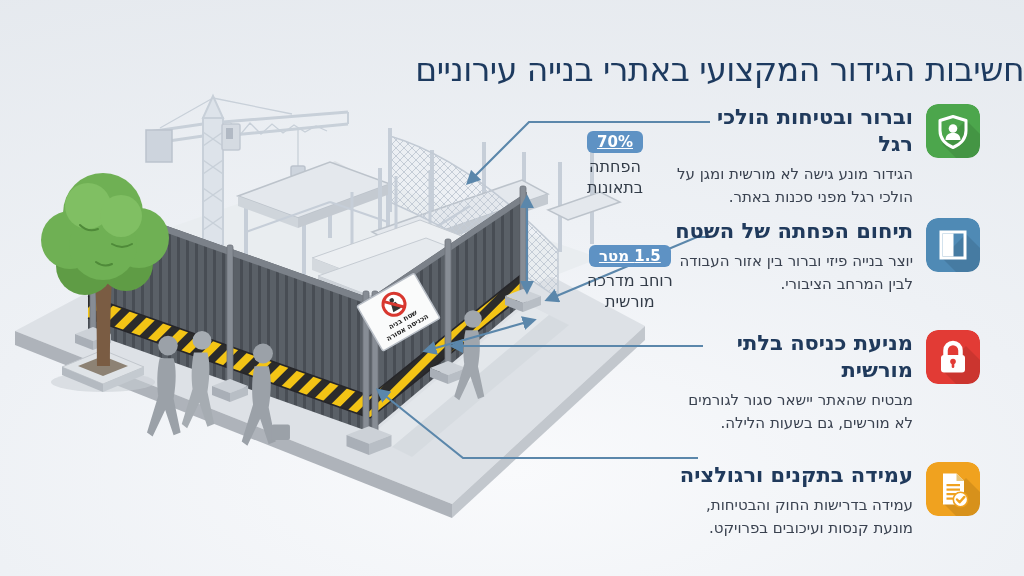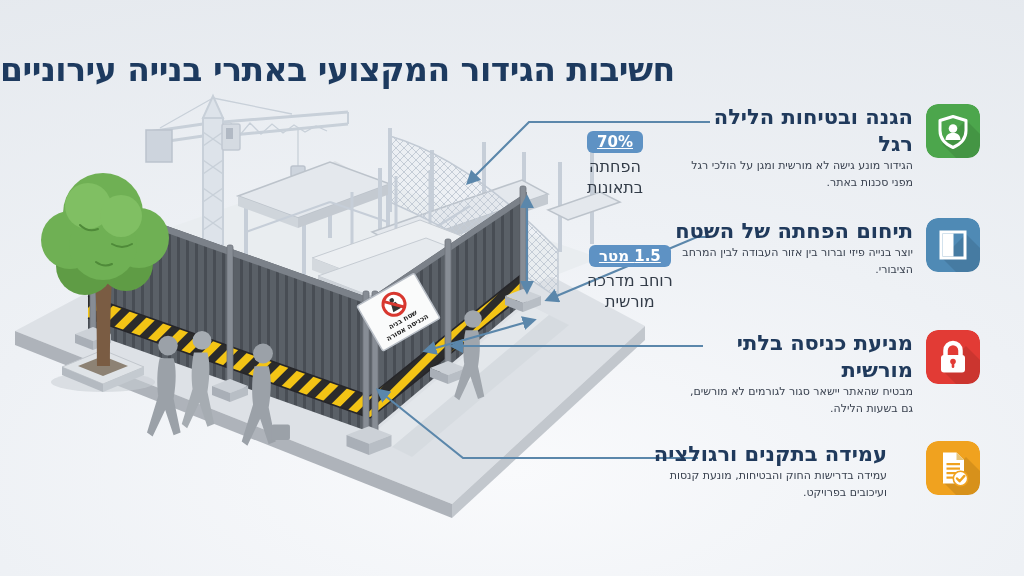--- a/index.html
+++ b/index.html
@@ -6,29 +6,29 @@
   body{
     width:1024px;height:576px;overflow:hidden;
     font-family:"DejaVu Sans","Liberation Sans",sans-serif;
     direction:rtl;
   }
   .canvas{
     position:relative;width:1024px;height:576px;
     background:radial-gradient(120% 95% at 50% 82%, #f9fafc 0%, #eef1f5 45%, #e5e9ee 100%);
   }
   .main-title{
-    position:absolute;top:28px;left:0;right:0;text-align:left;
-    font-size:33px;font-weight:bold;color:#1d3a5f;letter-spacing:-0.5px;
+    position:absolute;top:28px;left:0;right:0;text-align:right;
+    font-size:33px;font-weight:normal;color:#1d3a5f;letter-spacing:-0.5px;
   }
   .scene{position:absolute;inset:0;}
   .callout{position:absolute;right:44px;display:flex;flex-direction:row;align-items:flex-start;}
   .icon-wrap{width:54px;height:54px;flex:0 0 54px;margin-left:13px;}
   .texts{width:238px;}
   .callout-title{font-size:21px;font-weight:bold;color:#203a5c;line-height:27px;}
-  .callout-body{font-size:11px;color:#3a4250;line-height:1.5;}
+  .callout-body{margin-top:5px;font-size:15px;color:#3a4250;line-height:1.5;}
   .stat{width:88px;padding-top:27px;text-align:left;direction:rtl;}
   .stat-inner{display:inline-block;text-align:center;}
   .badge{
     display:inline-block;background:#5e92c4;color:#ffffff;font-weight:bold;
     font-size:15px;padding:2px 10px;border-radius:6px;white-space:nowrap;text-decoration:underline;
   }
   .badge-caption{margin-top:4px;font-size:16px;color:#333c48;line-height:1.3;white-space:nowrap;}
 </style>
 </head>
 <body>
@@ -228,21 +228,21 @@
         <g clip-path="url(#c1)">
           <rect width="54" height="54" rx="12" fill="#4ca64c"></rect>
           <polygon points="16,40 40,16 58,34 58,58 34,58" fill="rgba(0,0,0,0.10)"></polygon>
         </g>
         <path d="M27,12.5 L40,16.5 V26.5 C40,35.5 34,40.5 27,43.5 C20,40.5 14,35.5 14,26.5 V16.5 Z" fill="none" stroke="#ffffff" stroke-width="3" stroke-linejoin="round"></path>
         <circle cx="27" cy="24.5" r="4.3" fill="#ffffff"></circle>
         <path d="M19.5,36 C19.5,31 23,28.8 27,28.8 C31,28.8 34.5,31 34.5,36 Z" fill="#ffffff"></path>
       </svg>
     </div>
     <div class="texts">
-      <div class="callout-title">הגנה ובטיחות הלילה רגל</div>
+      <div class="callout-title">וברור ובטיחות הולכי רגל</div>
       <div class="callout-body">הגידור מונע גישה לא מורשית ומגן על הולכי רגל מפני סכנות באתר.</div>
     </div>
     <div class="stat">
       <span class="stat-inner">
         <span class="badge">70%</span>
         <div class="badge-caption">
           <div>הפחתה</div>
           <div>בתאונות</div>
         </div>
       </span>
@@ -293,21 +293,21 @@
         <circle cx="27" cy="31.5" r="2.8" fill="#e23b35"></circle>
         <rect x="25.7" y="31.5" width="2.6" height="6.5" rx="1.3" fill="#e23b35"></rect>
       </svg>
     </div>
     <div class="texts">
       <div class="callout-title">מניעת כניסה בלתי מורשית</div>
       <div class="callout-body">מבטיח שהאתר יישאר סגור לגורמים לא מורשים, גם בשעות הלילה.</div>
     </div>
   </div>
 
-  <div class="callout" style="top:441px;gap:26px;">
+  <div class="callout" style="top:462px;">
     <div class="icon-wrap">
       <svg viewBox="0 0 54 54" width="54" height="54">
         <clipPath id="c4">
             <rect width="54" height="54" rx="12"></rect>
           </clipPath>
         <g clip-path="url(#c4)">
           <rect width="54" height="54" rx="12" fill="#f0a21f"></rect>
           <polygon points="16,40 40,16 58,34 58,58 34,58" fill="rgba(0,0,0,0.10)"></polygon>
         </g>
         <path d="M17,11.5 h13.5 l7.5,7.5 v23.5 h-21 Z" fill="#ffffff"></path>

